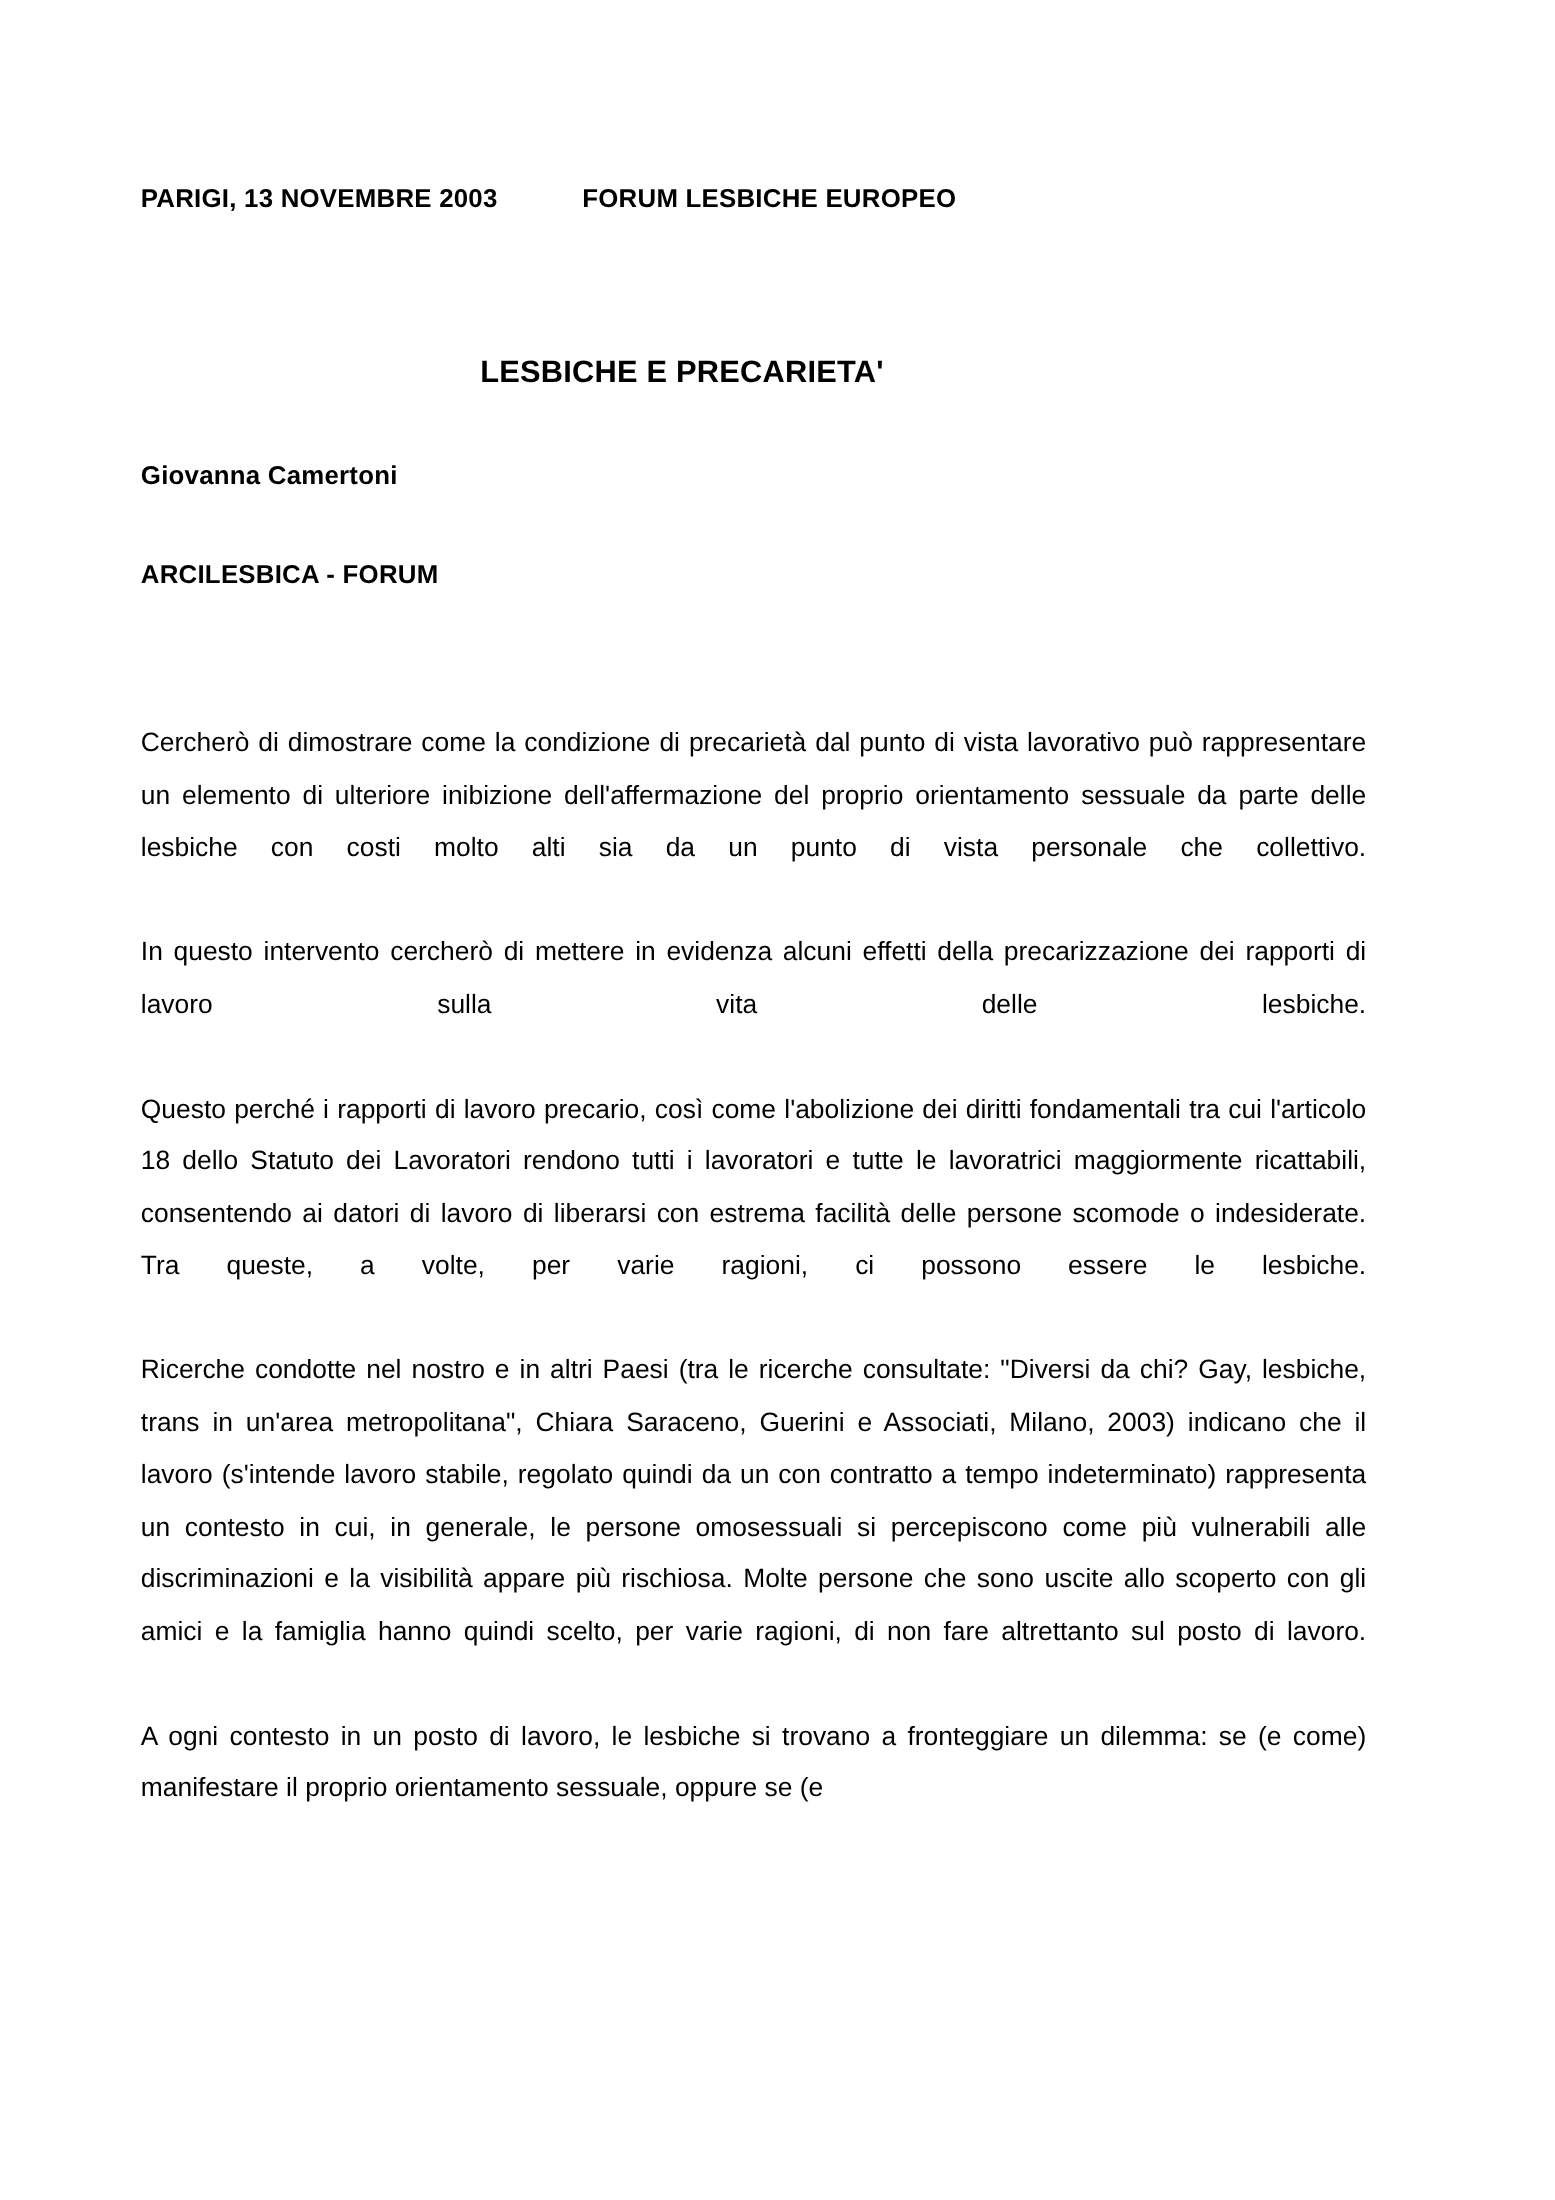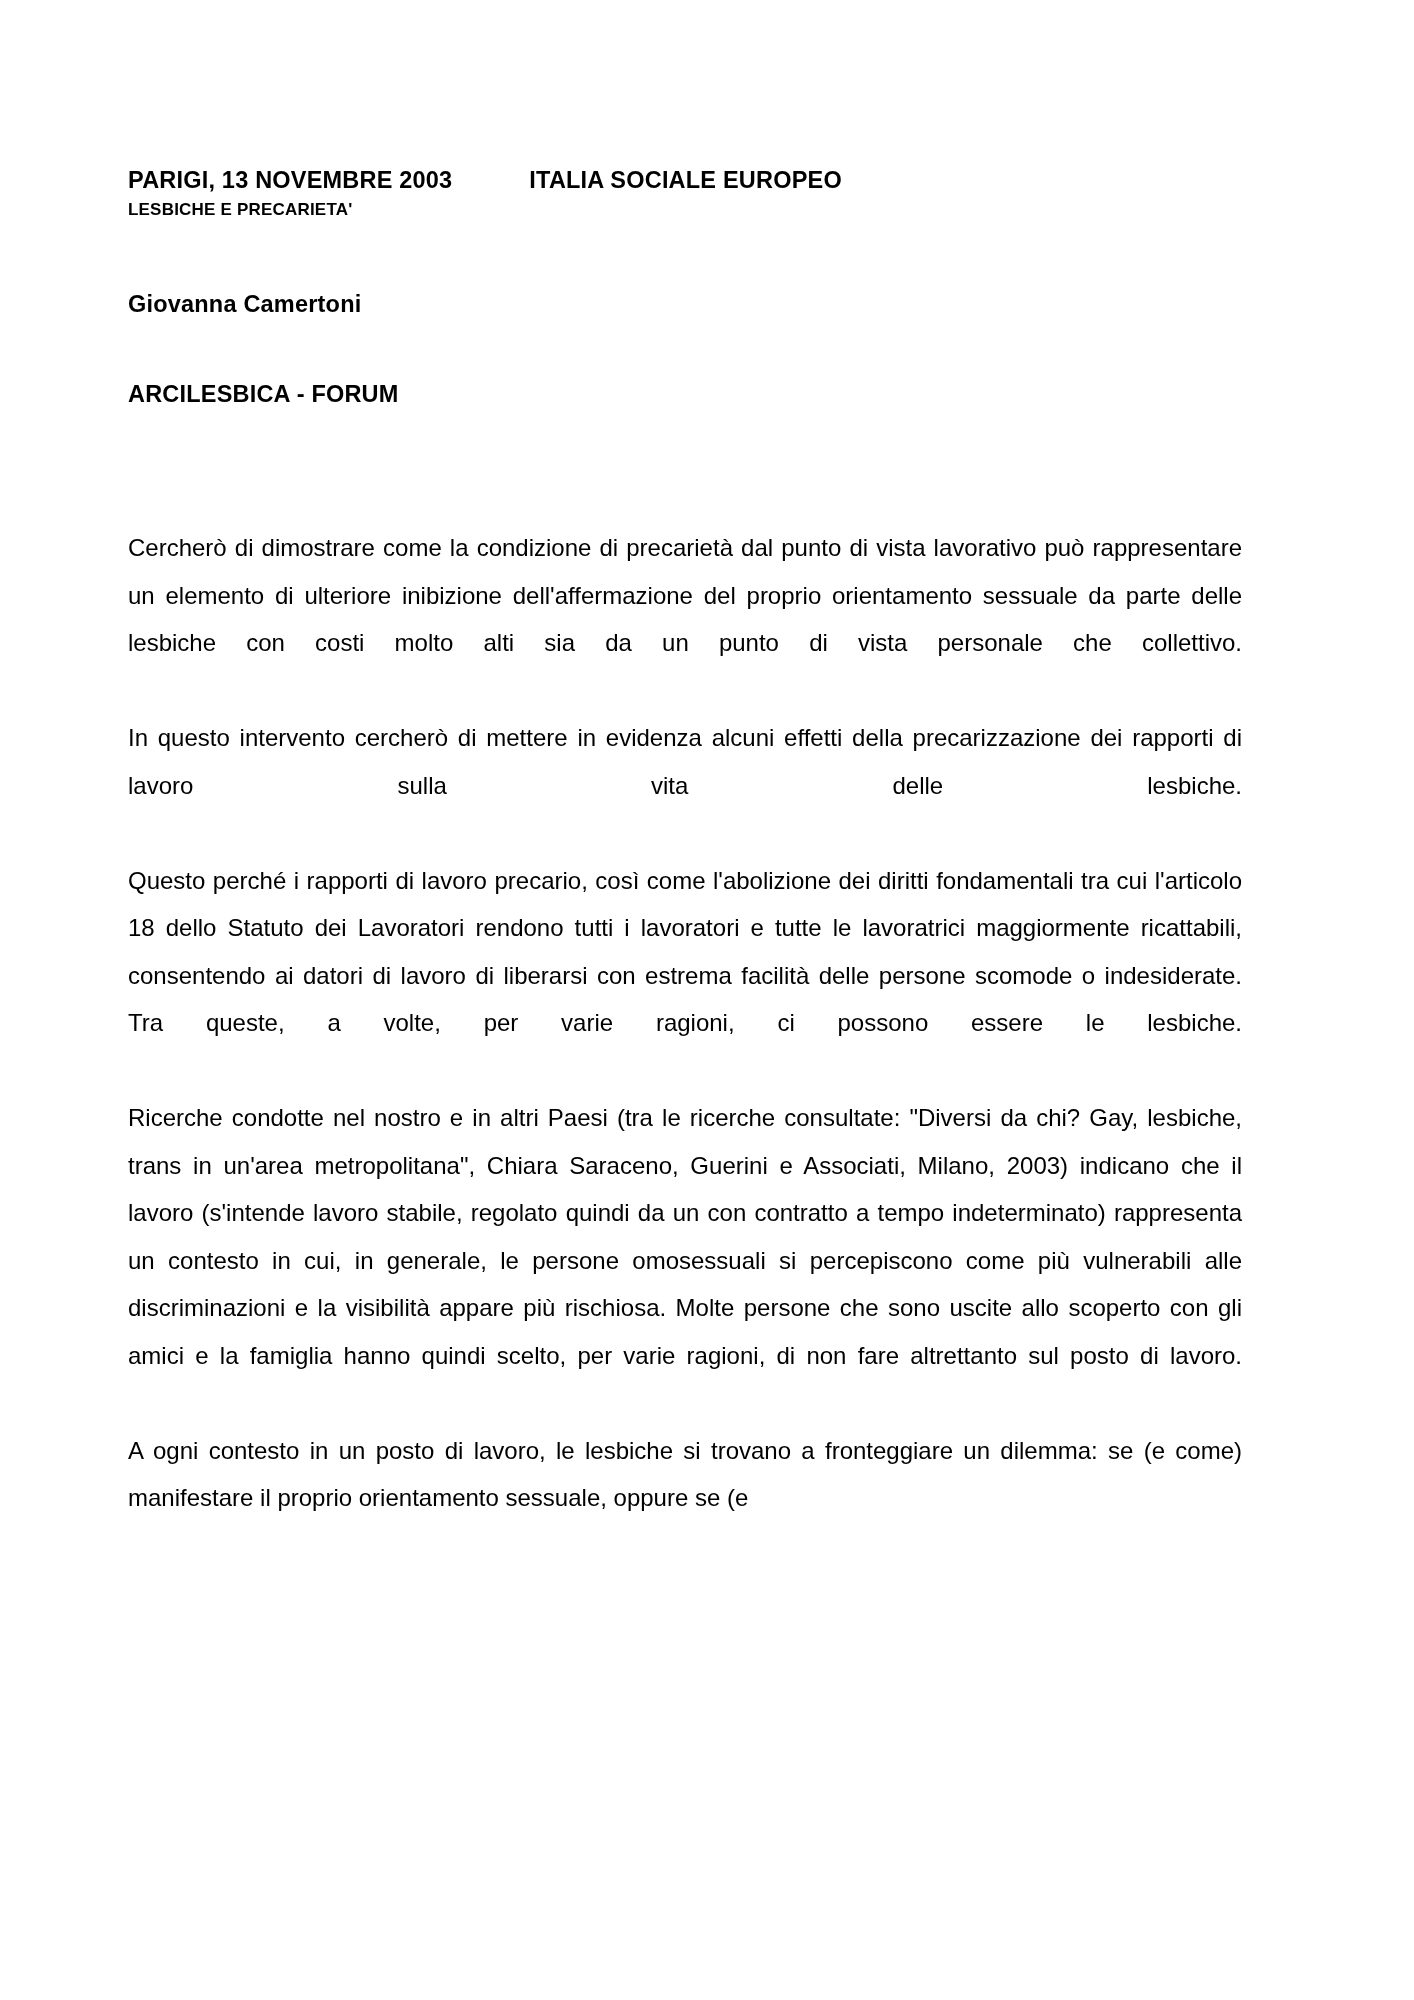--- a/index.html
+++ b/index.html
@@ -46,24 +46,26 @@
   .doc-header .header-date {
     display: inline-block;
   }
   .doc-header .header-event {
     display: inline-block;
     margin-left: 77px;
   }
 
   
   .doc-title {
+    margin-top: 128px;
     font-weight: bold;
-    font-size: 17px;
+    font-size: 28px;
     line-height: 30px;
     letter-spacing: 0.2px;
+    text-align: center;
     padding-right: 130px;
   }
 
   
   .byline {
     margin-top: 64px;
     font-weight: bold;
     font-size: 23.5px;
     line-height: 30px;
     letter-spacing: 0.2px;
@@ -95,21 +97,21 @@
     content: none;
   }
 </style>
 </head>
 <body>
 
 <div class="page">
   <div class="content">
 
     <div class="doc-header">
-      <span class="header-date">PARIGI, 13 NOVEMBRE 2003</span><span class="header-event">ITALIA SOCIALE EUROPEO</span>
+      <span class="header-date">PARIGI, 13 NOVEMBRE 2003</span><span class="header-event">FORUM LESBICHE EUROPEO</span>
     </div>
 
     <div class="doc-title">LESBICHE E PRECARIETA'</div>
 
     <div class="byline">
       <div class="author">Giovanna Camertoni</div>
       <div class="org">ARCILESBICA - FORUM</div>
     </div>
 
     <div class="body-copy">

